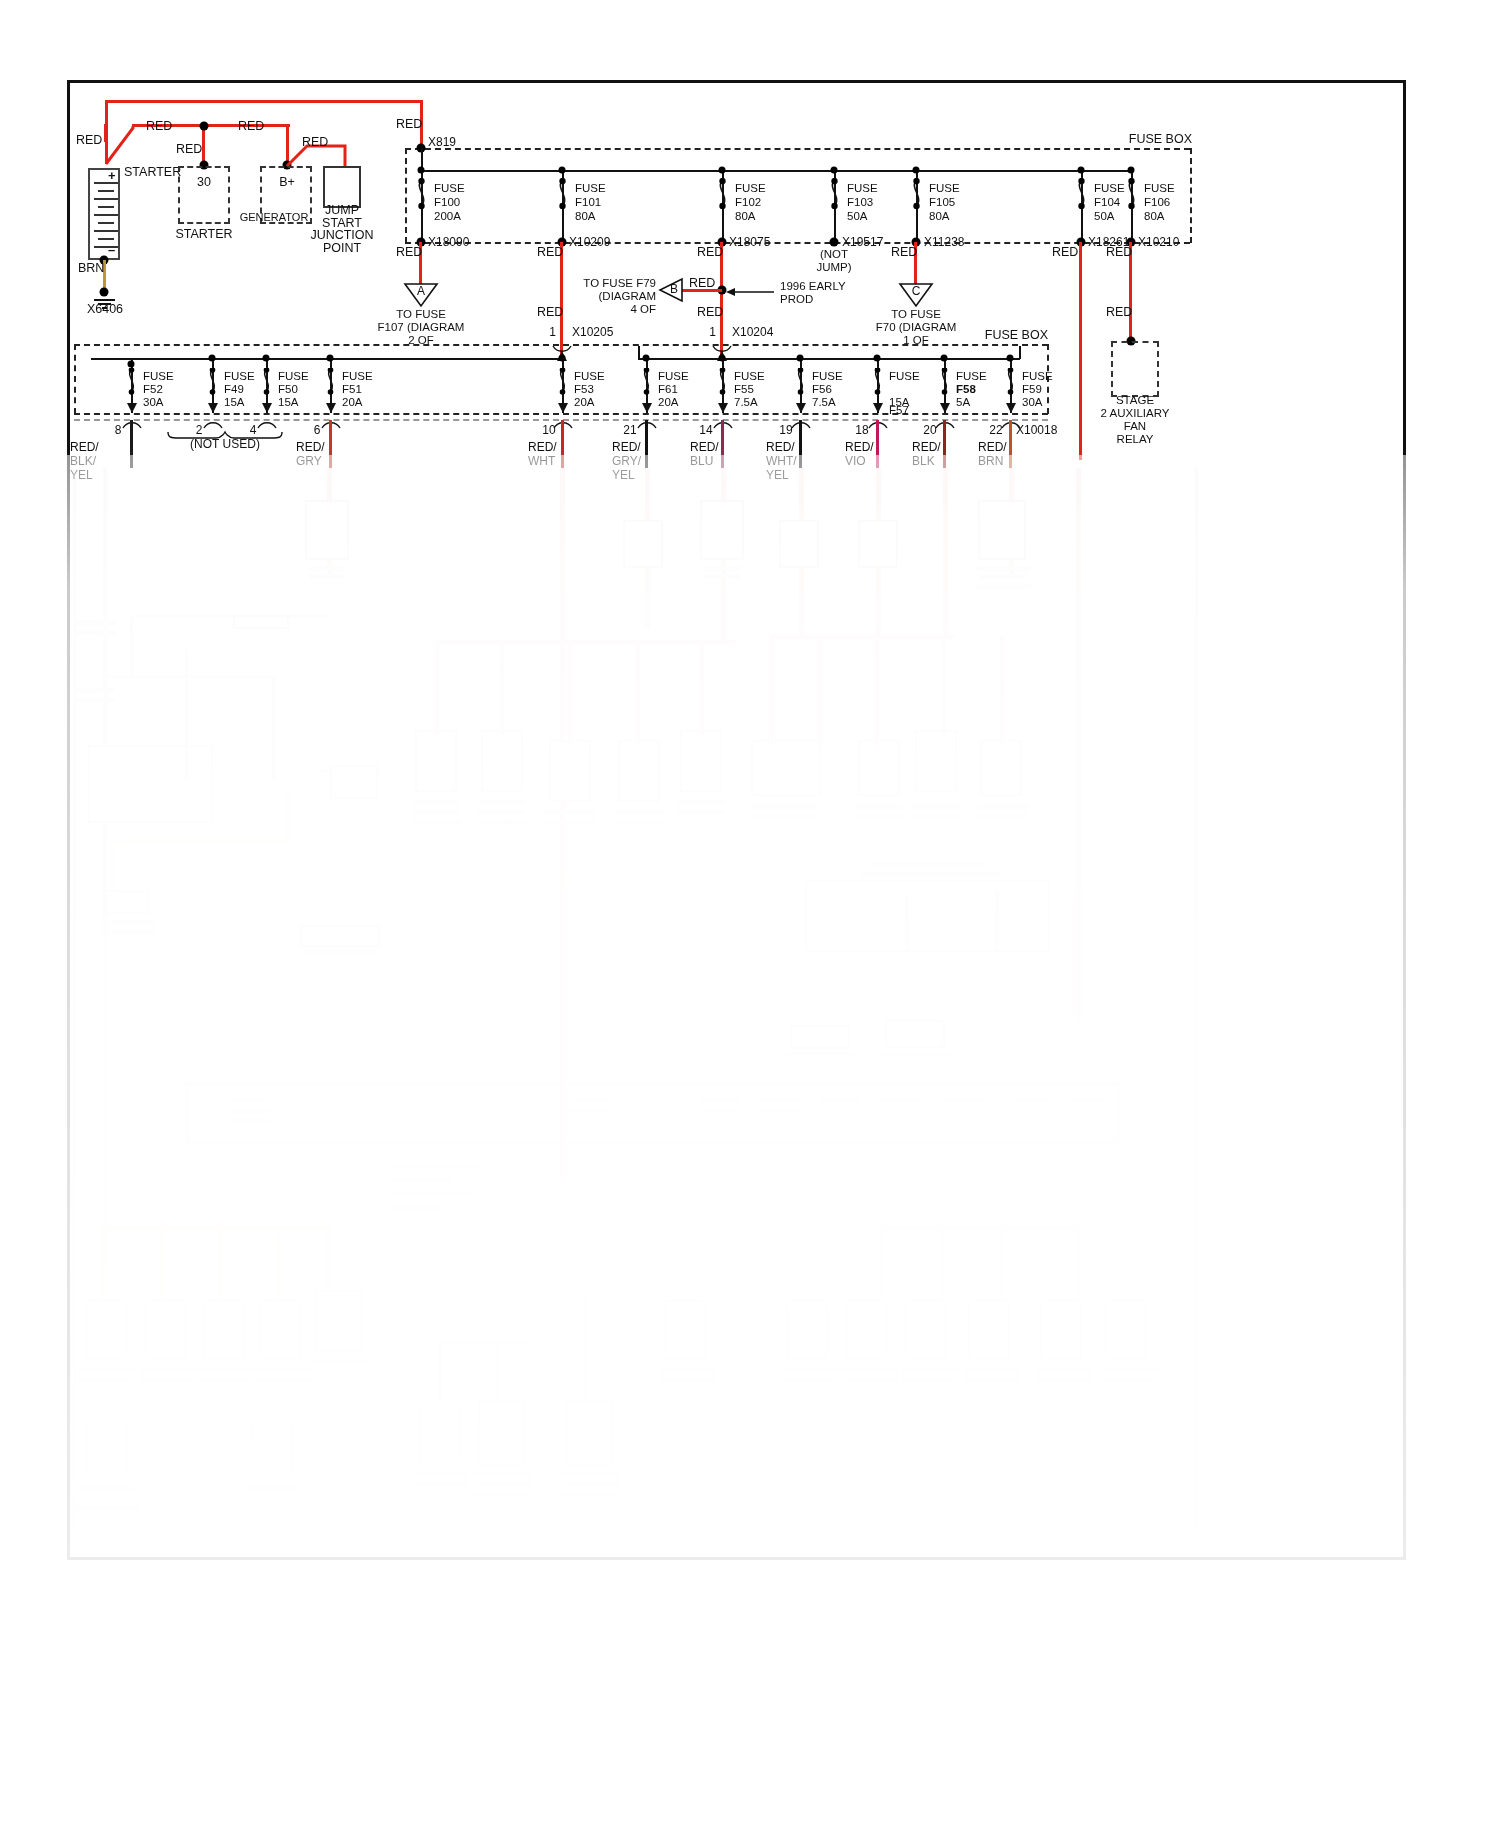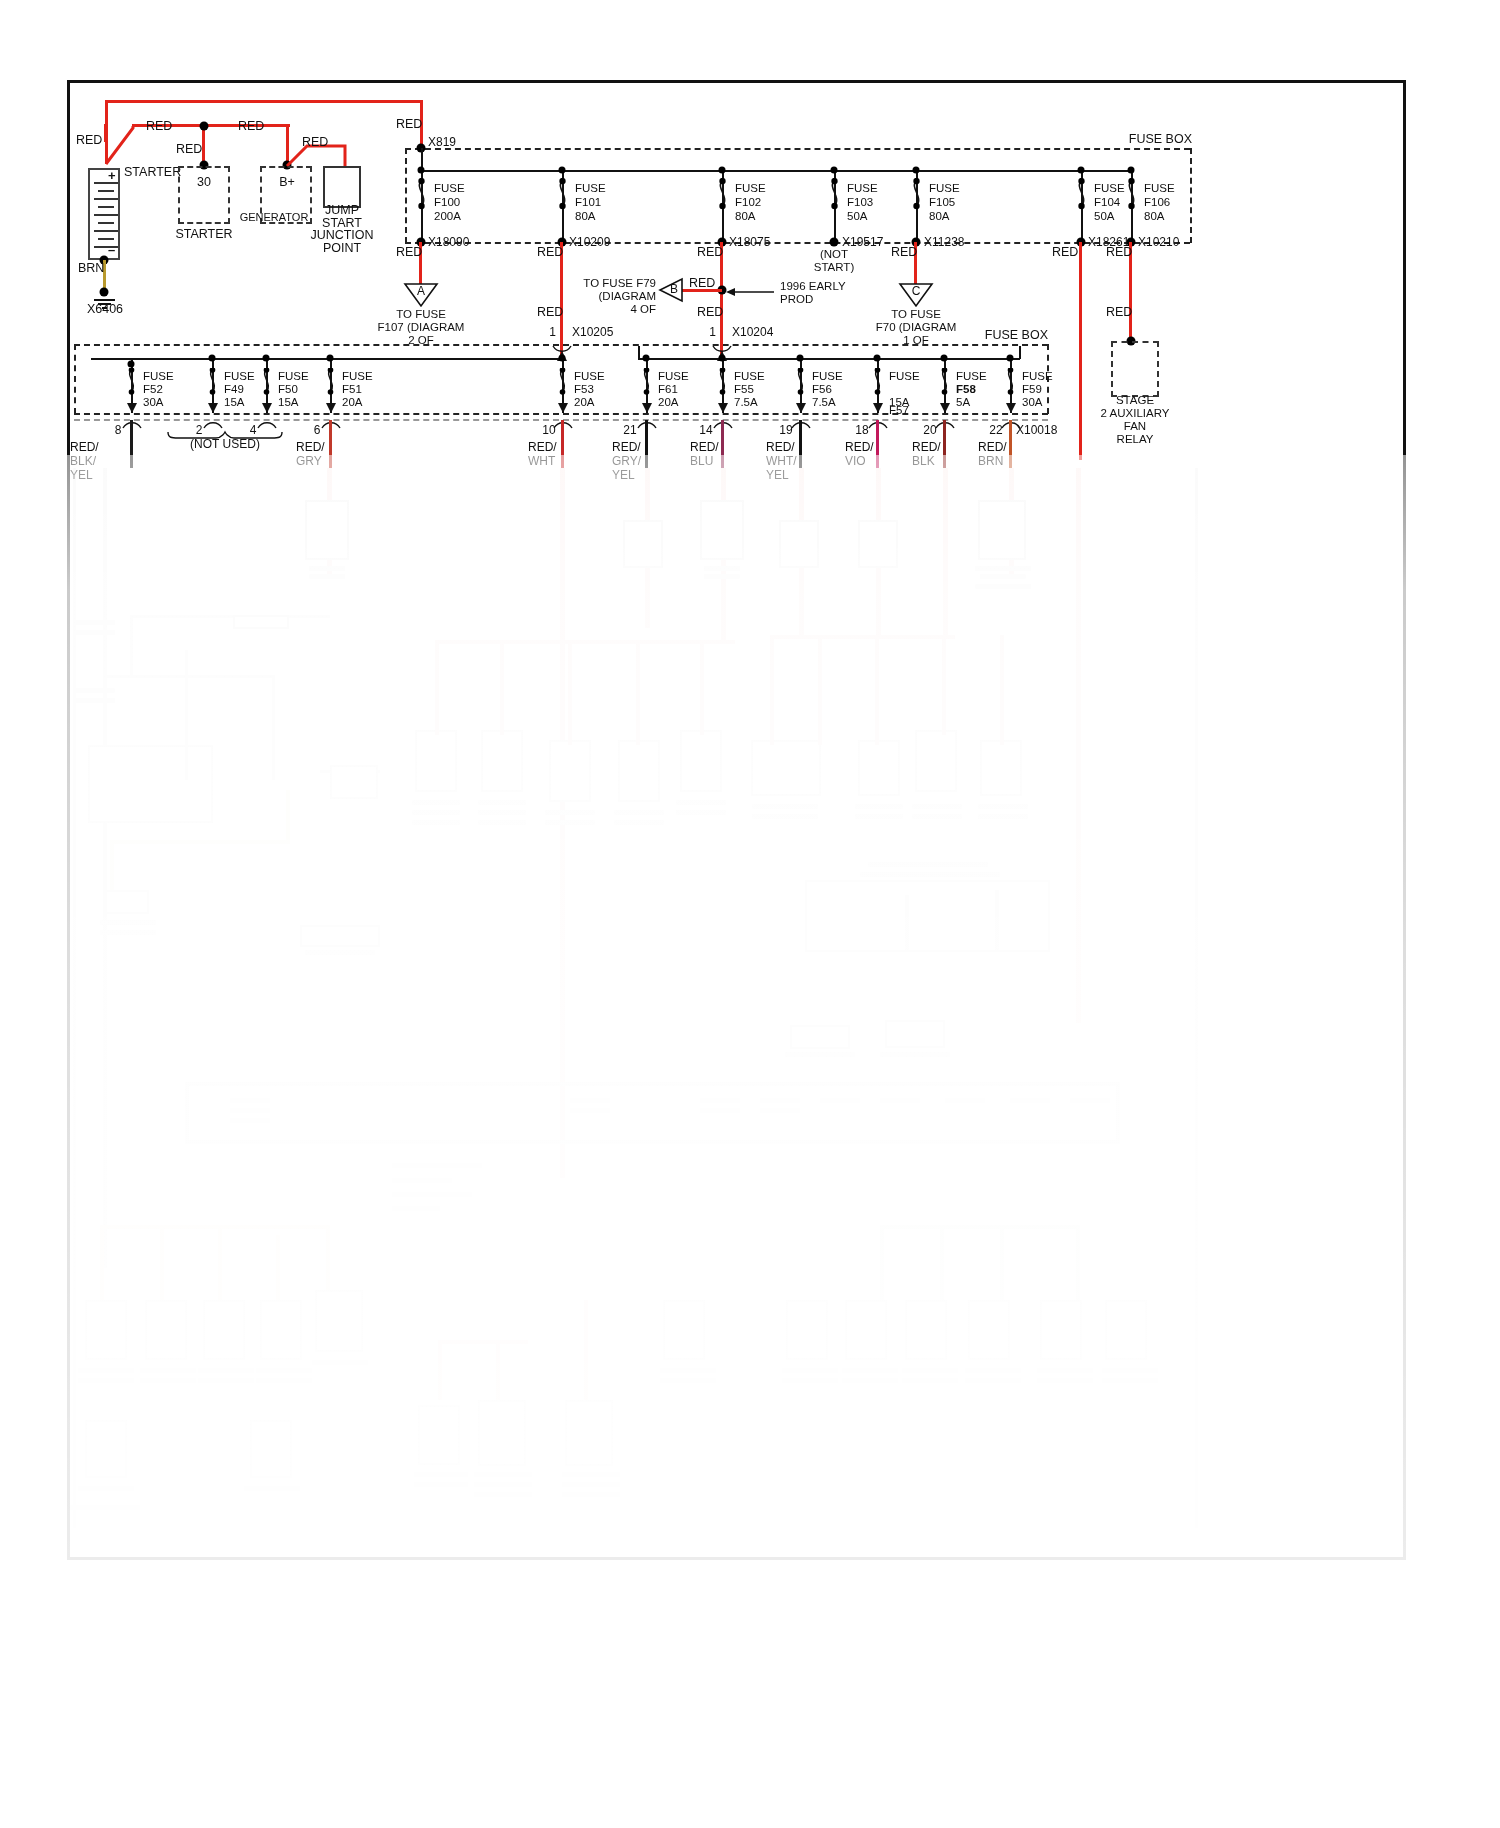--- a/index.html
+++ b/index.html
@@ -238,21 +238,21 @@
     <circle cx="8.5" cy="3" r="3.2" fill="#000"></circle>
         <circle cx="8.5" cy="28" r="3.2" fill="#000"></circle>
       </svg>
   </div>
   <div class="lbl" style="left:847px;top:182px;">FUSE</div>
   <div class="lbl" style="left:847px;top:196px;">F103</div>
   <div class="lbl" style="left:847px;top:210px;">50A</div>
   <div class="dot" style="left:834px;top:242px;"></div>
   <div class="lbl" style="left:842px;top:236px;font-size:12px;">X19517</div>
   <div class="lbl c" style="left:834px;top:248px;font-size:11.5px;line-height:13px;">(NOT
-START)</div>
+JUMP)</div>
 
   <div class="wire abs" style="left:916px;top:170px;width:1.5px;height:72px;"></div>
   <div class="dot sm" style="left:916px;top:170px;"></div>
   <div class="abs" style="left:908px;top:178px;width:17px;height:34px;">
     <svg width="17" height="34">
         <path d="M8.5 3 C1 9, 16 19, 8.5 28" fill="none" stroke="#111" stroke-width="1.6"></path>
     <circle cx="8.5" cy="3" r="3.2" fill="#000"></circle>
         <circle cx="8.5" cy="28" r="3.2" fill="#000"></circle>
       </svg>
   </div>

